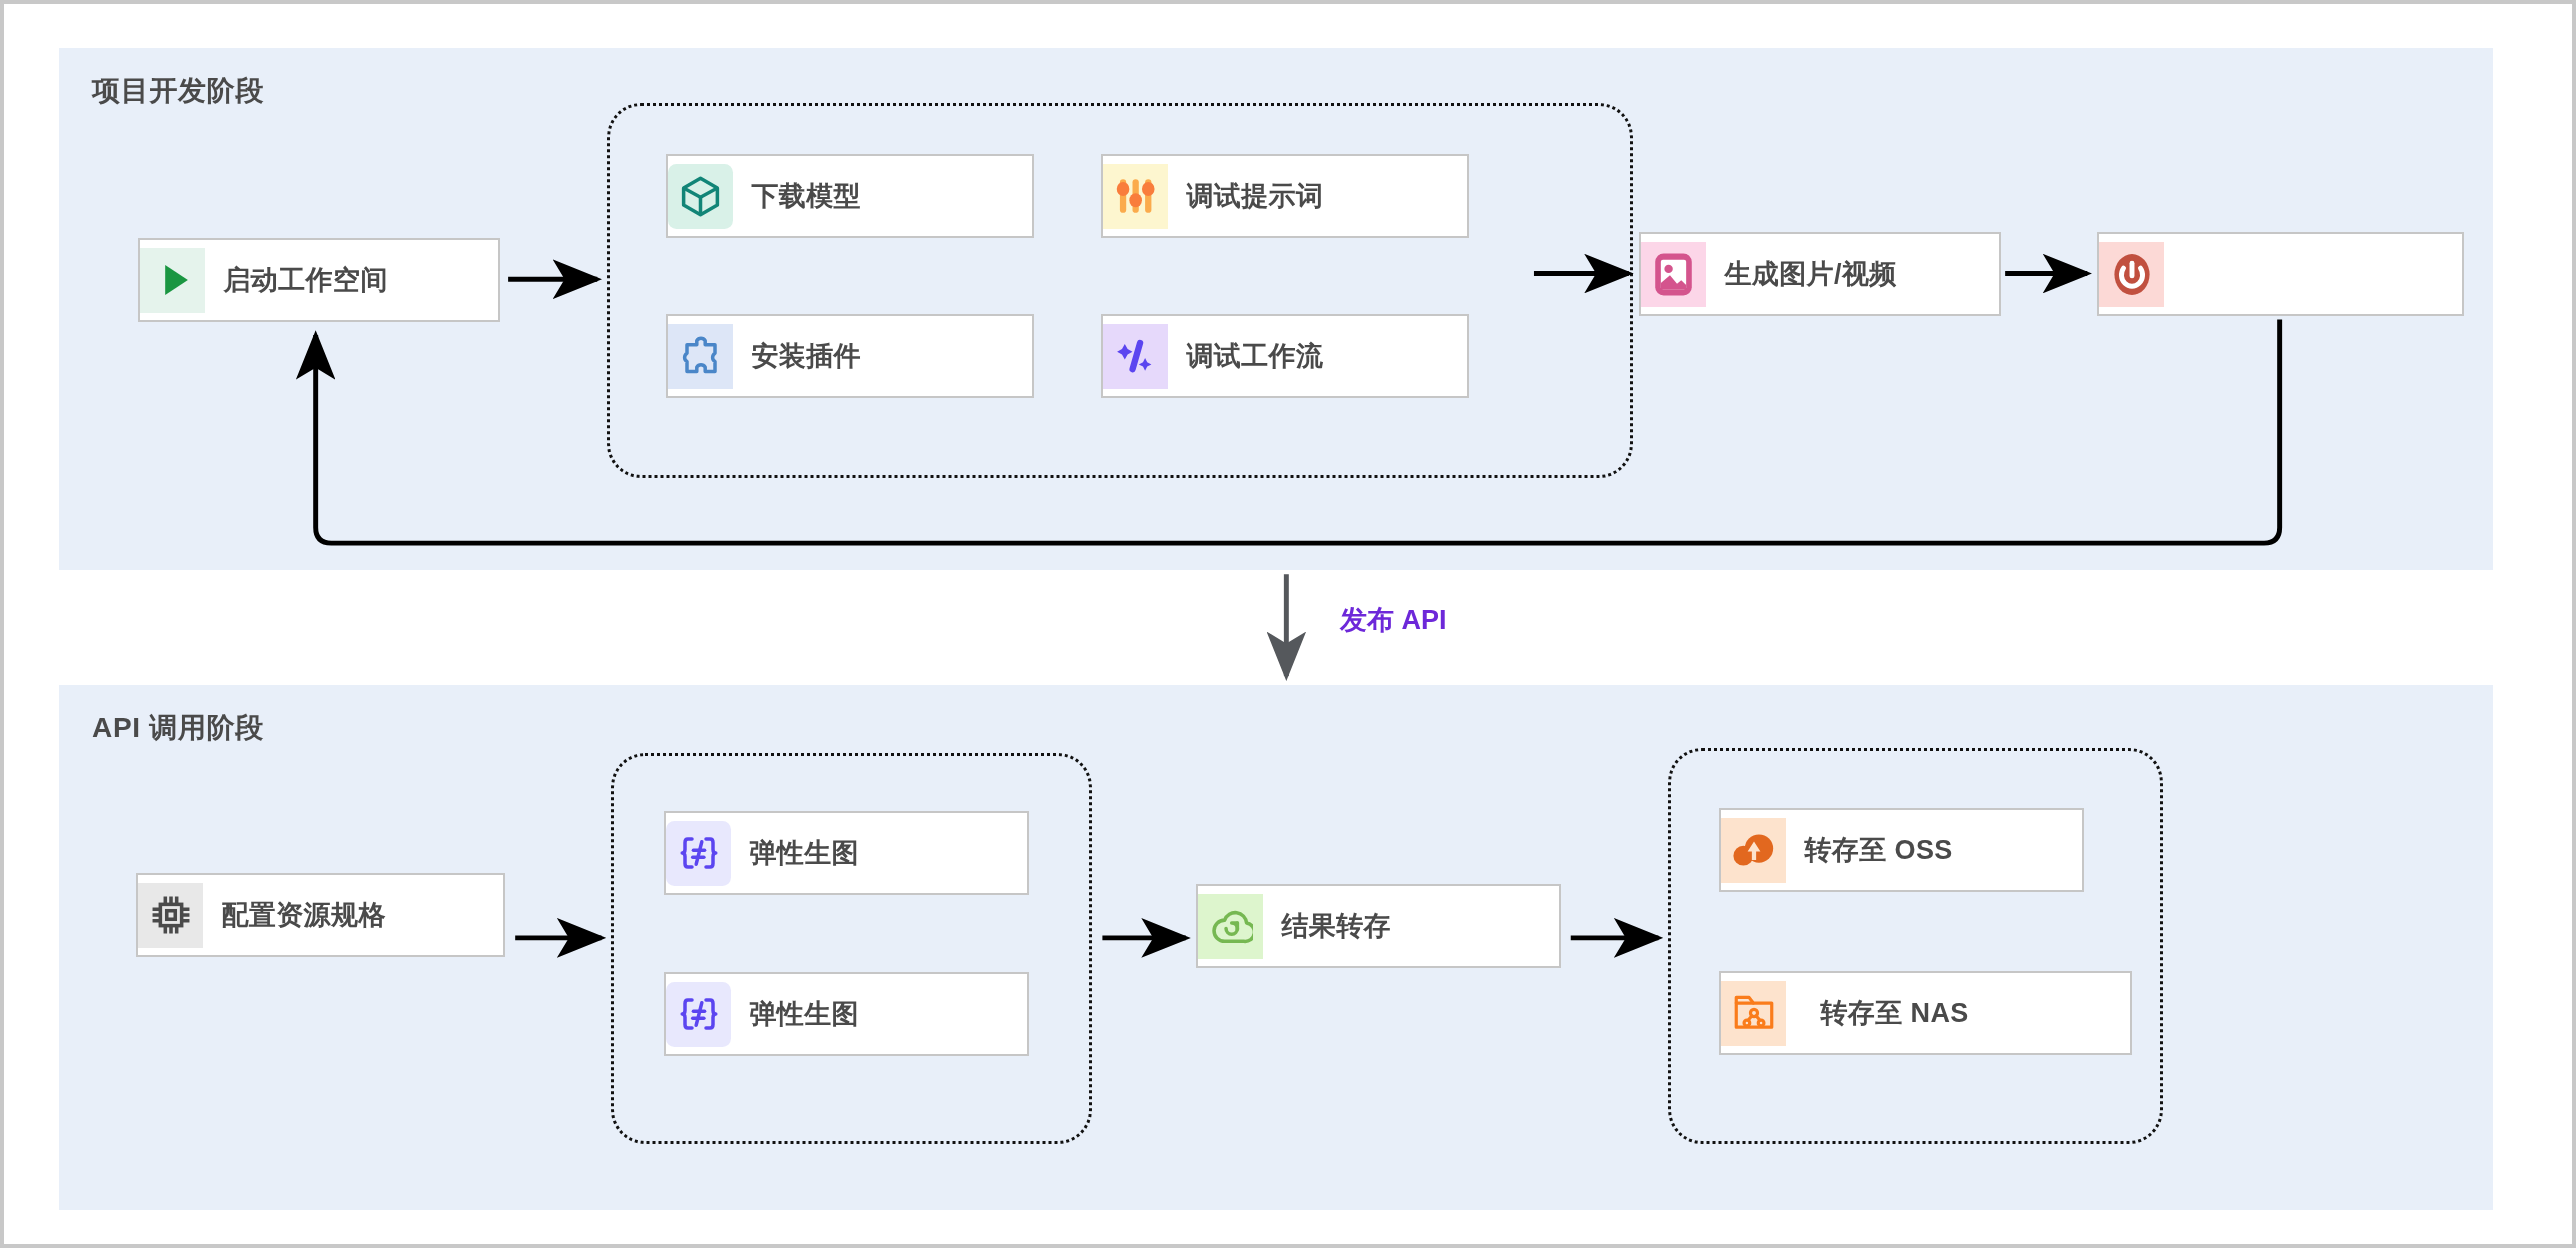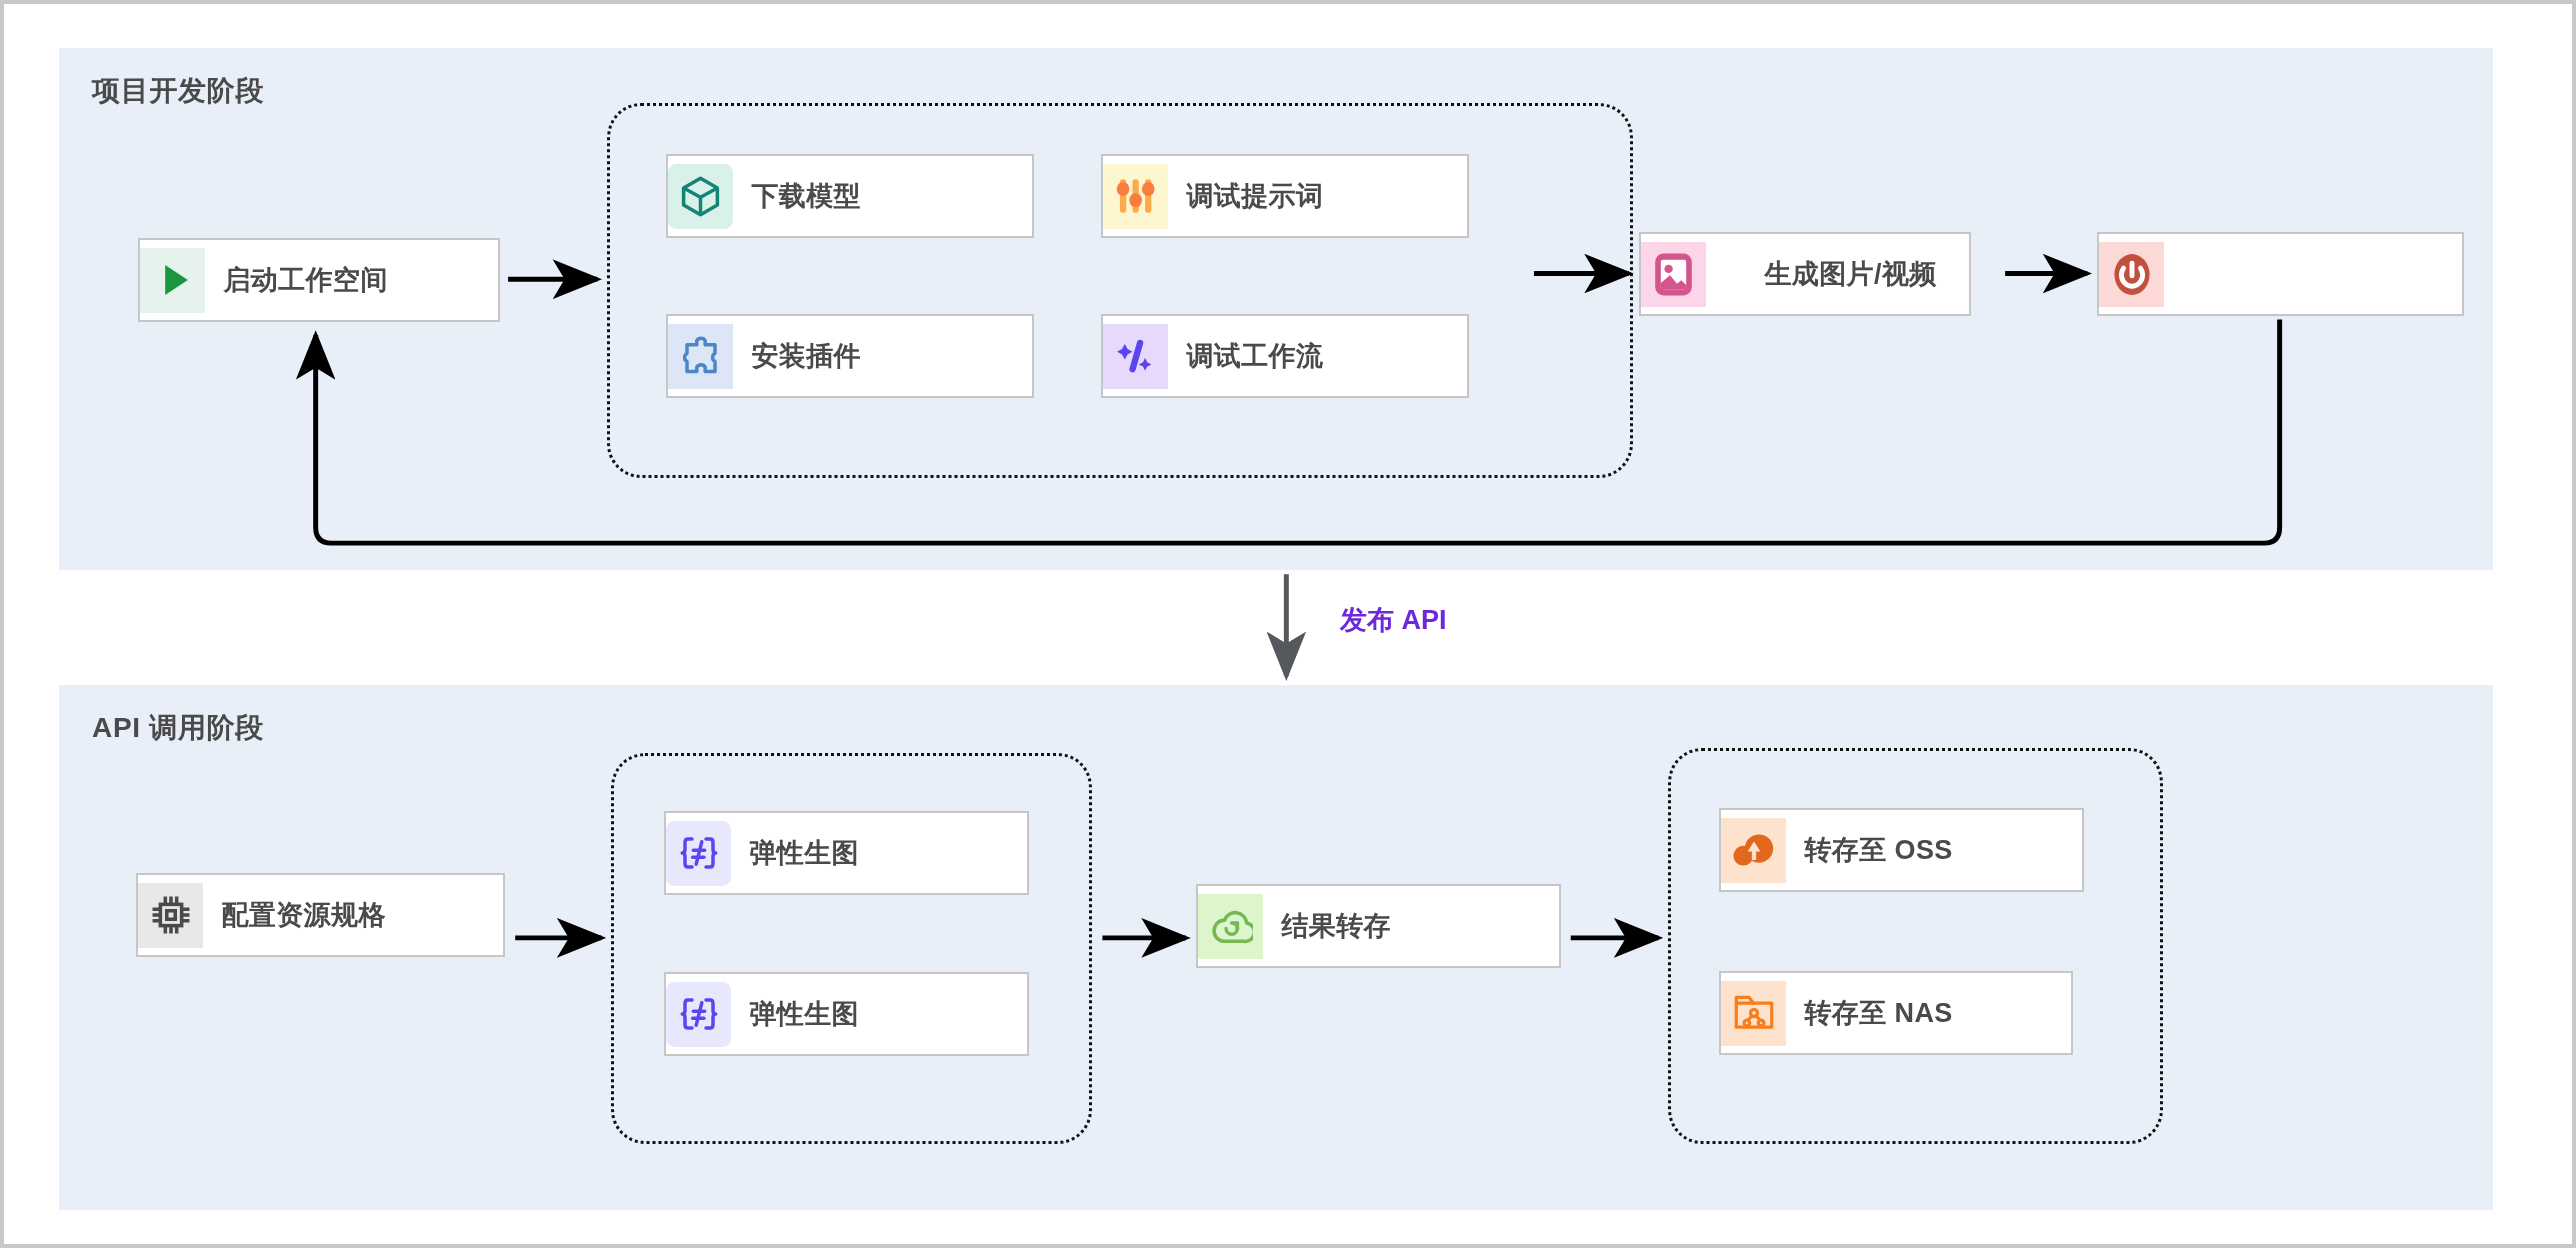--- a/index.html
+++ b/index.html
@@ -84,30 +84,30 @@
   }
   .icon-pad.square { border-radius: 0; }
   .icon-pad svg { display: block; }
 
   
   #node-start-ws   { left: 134px;  top: 234px;  width: 362px;  height: 84px; }
   #node-download   { left: 662px;  top: 150px;  width: 368px;  height: 84px; }
   #node-plugin     { left: 662px;  top: 310px;  width: 368px;  height: 84px; }
   #node-prompt     { left: 1097px; top: 150px;  width: 368px;  height: 84px; }
   #node-workflow   { left: 1097px; top: 310px;  width: 368px;  height: 84px; }
-  #node-generate   { left: 1635px; top: 228px;  width: 332px;  height: 84px; gap: 40px; }
+  #node-generate   { left: 1635px; top: 228px;  width: 362px;  height: 84px; }
   #node-close-ws   { left: 2093px; top: 228px;  width: 367px;  height: 84px; }
 
   
   #node-config     { left: 132px;  top: 869px; width: 369px;  height: 84px; }
   #node-elastic-1  { left: 660px;  top: 807px; width: 365px;  height: 84px; }
   #node-elastic-2  { left: 660px;  top: 968px; width: 365px;  height: 84px; }
   #node-result     { left: 1192px; top: 880px; width: 365px;  height: 84px; }
   #node-oss        { left: 1715px; top: 804px; width: 365px;  height: 84px; justify-content: center; }
-  #node-nas        { left: 1715px; top: 967px; width: 354px;  height: 84px; }
+  #node-nas        { left: 1715px; top: 967px; width: 413px;  height: 84px; gap: 16px; }
 
   
   .conn { position: absolute; }
   .edge-label {
     position: absolute;
     font-size: 27px;
     font-weight: bold;
     color: #6d28d9;
     white-space: nowrap;
   }

